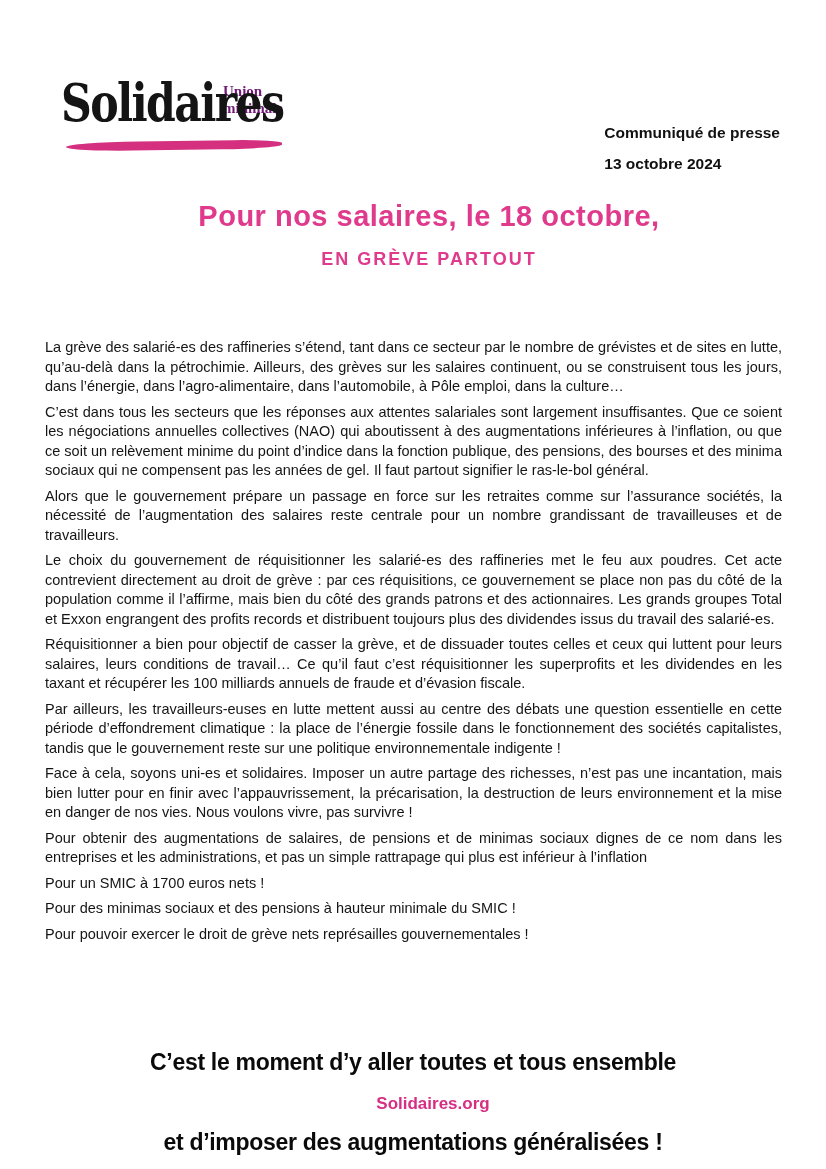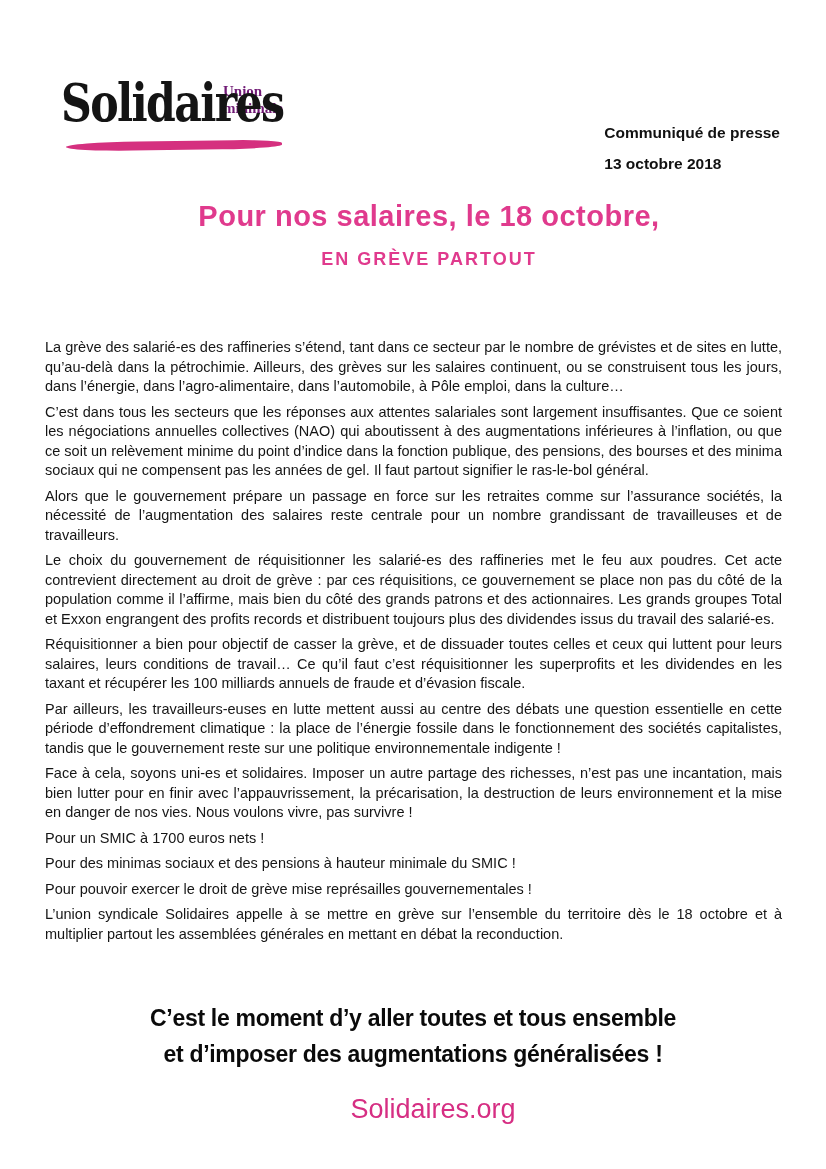--- a/index.html
+++ b/index.html
@@ -62,29 +62,29 @@
     color: #151515;
   }
   .body-text p { margin: 4px 0 6px 0; }
 
   
   .closing {
     position: absolute; top: 1000px; left: 0; width: 100%;
     text-align: center; font-weight: bold; color: #0a0a0a;
     font-size: 23px; line-height: 36px; letter-spacing: -0.3px;
   }
-  .closing .c-line { display: block; }
+  .closing .c-line { display: block; margin-top: 44px; }
 
   
   .footer {
     position: absolute; top: 1094px; left: 0; width: 100%;
     text-align: center;
   }
   .footer .site {
-    font-weight: normal; font-size: 27px;
+    font-weight: bold; font-size: 17px;
     color: var(--pink_footer, #d62e83);
     letter-spacing: 0px;
     margin-left: 40px;
   }
 </style>
 </head>
 <body>
 
 <div class="page">
 
@@ -92,40 +92,40 @@
     <div class="logo-union">
       <span>Union</span>
       <span>minimale</span>
     </div>
     <div class="logo-name">Solidaires</div>
     <div class="logo-underline"></div>
   </div>
 
   <div class="press-info">
     <div>Communiqué de presse</div>
-    <div>13 octobre 2018</div>
+    <div>13 octobre 2024</div>
   </div>
 
   <h1 class="title">
     <span class="t-line t1">Pour nos salaires, le 18 octobre,</span>
     <span class="t-line t2">EN GRÈVE PARTOUT</span>
   </h1>
 
   <div class="body-text">
     <p>La grève des salarié-es des raffineries s’étend, tant dans ce secteur par le nombre de grévistes et de sites en lutte, qu’au-delà dans la pétrochimie. Ailleurs, des grèves sur les salaires continuent, ou se construisent tous les jours, dans l’énergie, dans l’agro-alimentaire, dans l’automobile, à Pôle emploi, dans la culture…</p>
     <p>C’est dans tous les secteurs que les réponses aux attentes salariales sont largement insuffisantes. Que ce soient les négociations annuelles collectives (NAO) qui aboutissent à des augmentations inférieures à l’inflation, ou que ce soit un relèvement minime du point d’indice dans la fonction publique, des pensions, des bourses et des minima sociaux qui ne compensent pas les années de gel. Il faut partout signifier le ras-le-bol général.</p>
     <p>Alors que le gouvernement prépare un passage en force sur les retraites comme sur l’assurance sociétés, la nécessité de l’augmentation des salaires reste centrale pour un nombre grandissant de travailleuses et de travailleurs.</p>
     <p>Le choix du gouvernement de réquisitionner les salarié-es des raffineries met le feu aux poudres. Cet acte contrevient directement au droit de grève : par ces réquisitions, ce gouvernement se place non pas du côté de la population comme il l’affirme, mais bien du côté des grands patrons et des actionnaires.  Les grands groupes Total et Exxon engrangent des profits records et distribuent toujours plus des dividendes issus du travail des salarié-es.</p>
     <p>Réquisitionner a bien pour objectif de casser la grève, et de dissuader toutes celles et ceux qui luttent pour leurs salaires, leurs conditions de travail… Ce qu’il faut c’est réquisitionner les superprofits et les dividendes en les taxant et récupérer les 100 milliards annuels de fraude et d’évasion fiscale.</p>
     <p>Par ailleurs, les travailleurs-euses en lutte mettent aussi au centre des débats une question essentielle en cette période d’effondrement climatique : la place de l’énergie fossile dans le fonctionnement des sociétés capitalistes, tandis que le gouvernement reste sur une politique environnementale indigente !</p>
     <p>Face à cela, soyons uni-es et solidaires. Imposer un autre partage des richesses, n’est pas une incantation, mais bien lutter pour en finir avec l’appauvrissement, la précarisation, la destruction de leurs environnement et la mise en danger de nos vies. Nous voulons vivre, pas survivre !</p>
+    <p>Pour obtenir des augmentations de salaires, de pensions et de minimas sociaux dignes de ce nom dans les entreprises et les administrations, et pas un simple rattrapage qui plus est inférieur à l’inflation</p>
     <p>Pour un SMIC à 1700 euros nets !</p>
     <p>Pour des minimas sociaux et des pensions à hauteur minimale du SMIC !</p>
-    <p>Pour pouvoir exercer le droit de grève mise représailles gouvernementales !</p>
-    <p>L’union syndicale Solidaires appelle à se mettre en grève sur l’ensemble du territoire dès le 18 octobre et  à multiplier partout les assemblées générales en mettant en débat la reconduction.</p>
+    <p>Pour pouvoir exercer le droit de grève nets représailles gouvernementales !</p>
   </div>
 
   <div class="closing">
     <span class="c-line">C’est le moment d’y aller toutes et tous ensemble</span>
     <span class="c-line">et d’imposer des augmentations généralisées !</span>
   </div>
 
   <div class="footer">
     <span class="site">Solidaires.org</span>
   </div>

